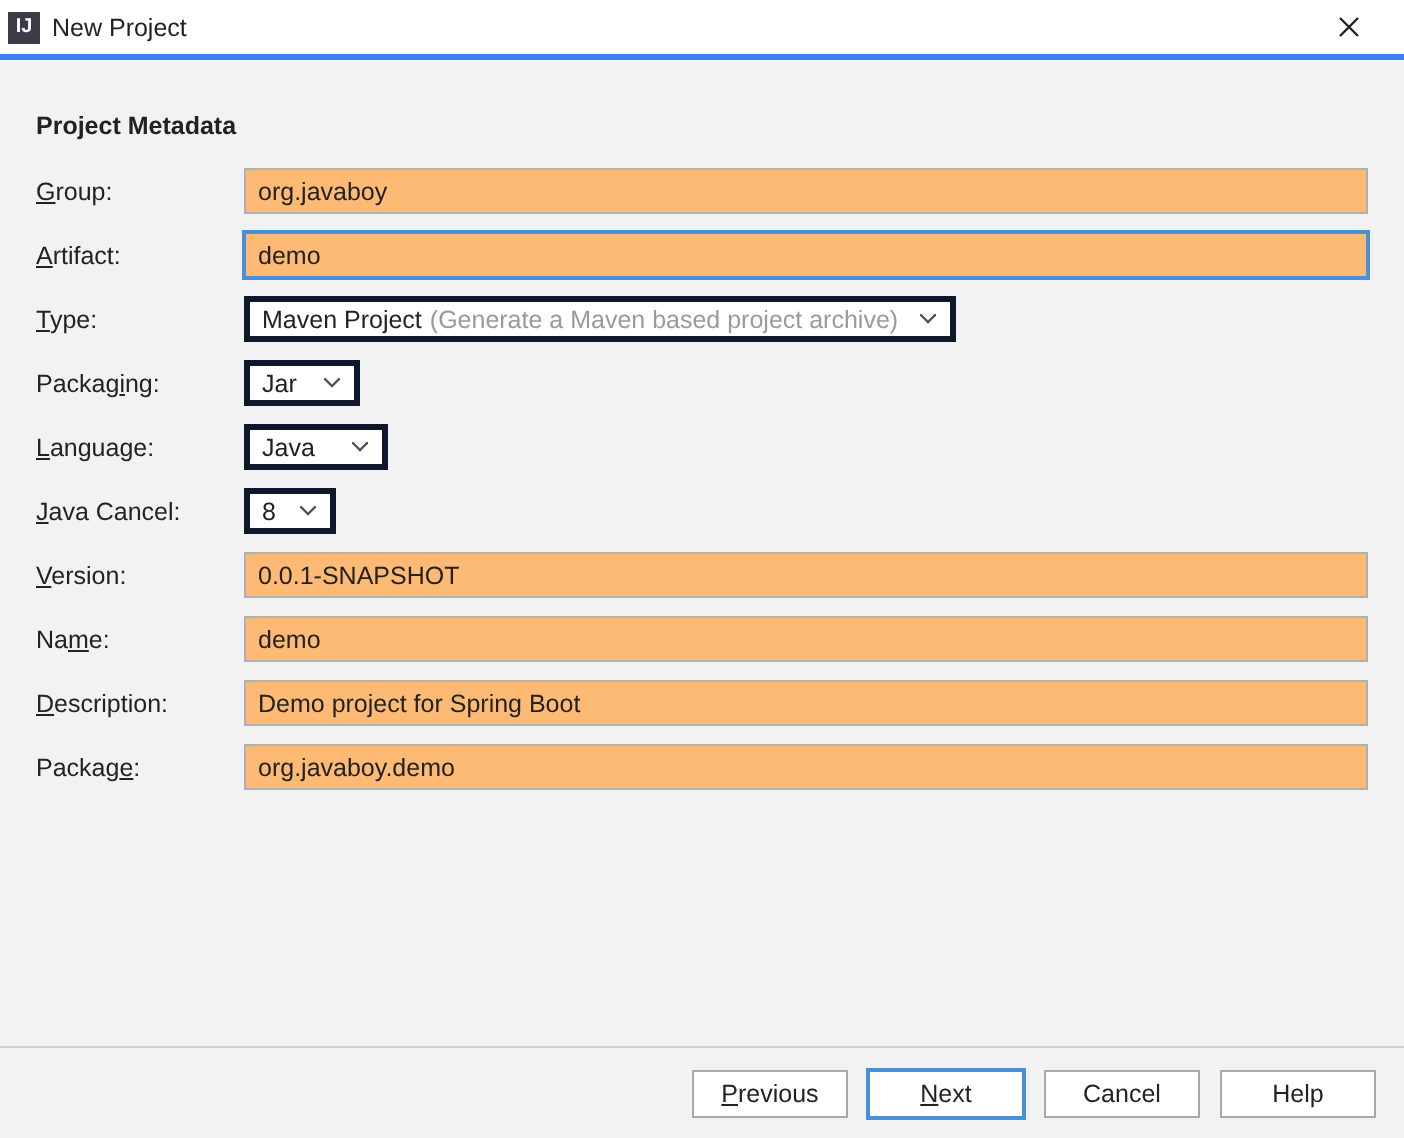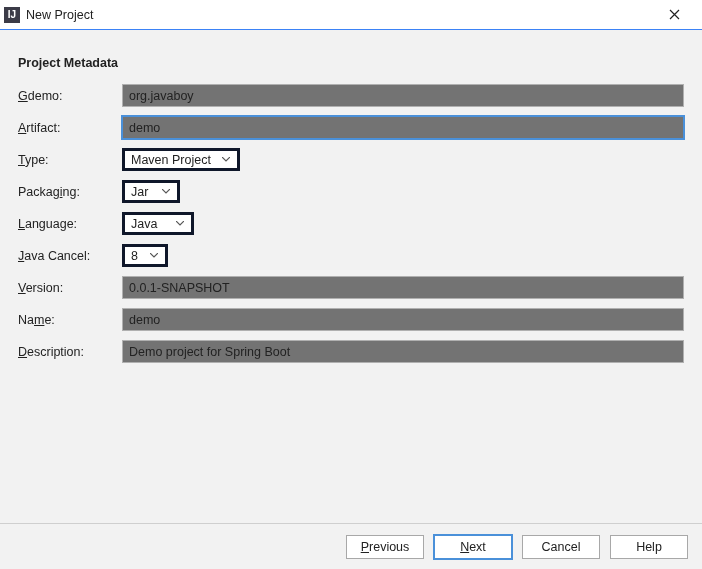--- a/index.html
+++ b/index.html
@@ -8,21 +8,21 @@
     width: 702px; height: 569px;
     font-family: "Segoe UI", Arial, sans-serif;
     font-size: 12.5px;
     background: #f2f2f2;
     color: #222;
     overflow: hidden;
   }
   .titlebar {
     height: 30px;
     background: #fff;
-    border-bottom: 1px solid #3b82f6;
+    border-bottom: 3px solid #3b82f6;
     display: flex;
     align-items: center;
     padding: 0 8px 0 4px;
   }
   .app-icon {
     width: 16px; height: 16px;
     background: #3b3b47;
     color: #fff;
     font-size: 10px;
     font-weight: bold;
@@ -51,21 +51,21 @@
   }
   .row label.lab {
     width: 104px;
     flex: 0 0 104px;
   }
   .mn { text-decoration: underline; }
   input.txt {
     flex: 1;
     height: 23px;
     border: 1px solid #b0b0b0;
-    background: #737373;
+    background: #fdba74;
     padding: 0 6px;
     font-family: inherit;
     font-size: 12.5px;
     color: #222;
     outline: none;
   }
   input.txt.focused {
     border: 1px solid #4a90d9;
     box-shadow: 0 0 0 1px #4a90d9;
   }
@@ -126,33 +126,34 @@
     <svg width="11" height="11" viewBox="0 0 11 11">
         <path d="M1 1 L10 10 M10 1 L1 10" stroke="#222" stroke-width="1.2" fill="none"></path>
       </svg>
   </div>
 </div>
 
 <div class="content">
   <div class="section-title">Project Metadata</div>
 
   <div class="row">
-    <label class="lab"><span class="mn">G</span><span>demo:</span></label>
+    <label class="lab"><span class="mn">G</span><span>roup:</span></label>
     <input class="txt" type="text" value="org.javaboy" style="">
   </div>
 
   <div class="row">
     <label class="lab"><span class="mn">A</span><span>rtifact:</span></label>
     <input class="txt focused" type="text" value="demo" style="">
   </div>
 
   <div class="row gap-top">
     <label class="lab"><span class="mn">T</span><span>ype:</span></label>
     <div class="sel" style="flex:0 0 auto;">
       <span>Maven Project</span>
+      <span class="hint">(Generate a Maven based project archive)</span>
       <span class="chev">
           <svg width="8" height="5">
             <path d="M0 0 L4 4 L8 0" fill="none" stroke="#555" stroke-width="1.2"></path>
           </svg>
         </span>
     </div>
   </div>
 
   <div class="row gap-top">
     <label class="lab"><span>Packag</span><span class="mn">i</span><span>ng:</span></label>
@@ -198,20 +199,24 @@
   <div class="row">
     <label class="lab"><span>Na</span><span class="mn">m</span><span>e:</span></label>
     <input class="txt" type="text" value="demo" style="">
   </div>
 
   <div class="row">
     <label class="lab"><span class="mn">D</span><span>escription:</span></label>
     <input class="txt" type="text" value="Demo project for Spring Boot" style="">
   </div>
 
+  <div class="row">
+    <label class="lab"><span>Packag</span><span class="mn">e</span><span>:</span></label>
+    <input class="txt" type="text" value="org.javaboy.demo" style="">
+  </div>
 </div>
 
 <div class="footer">
   <div class="btn">
       <span class="mn">P</span>
       <span>revious</span>
     </div>
   <div class="btn primary">
       <span class="mn">N</span>
       <span>ext</span>

